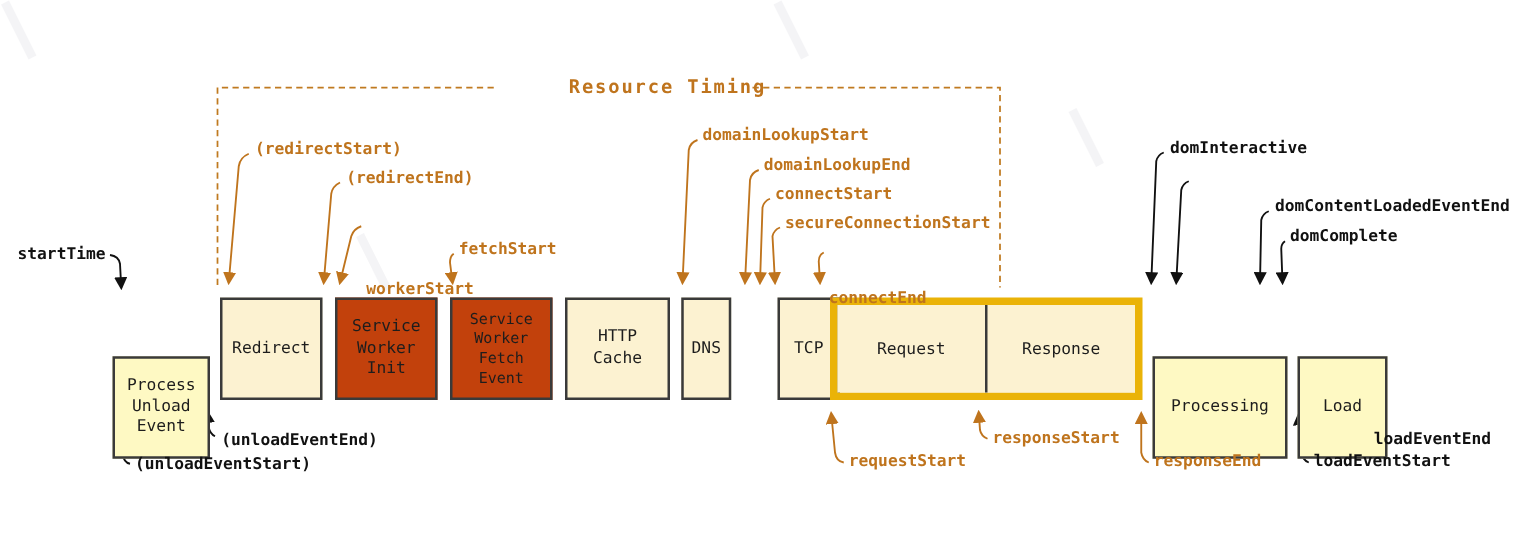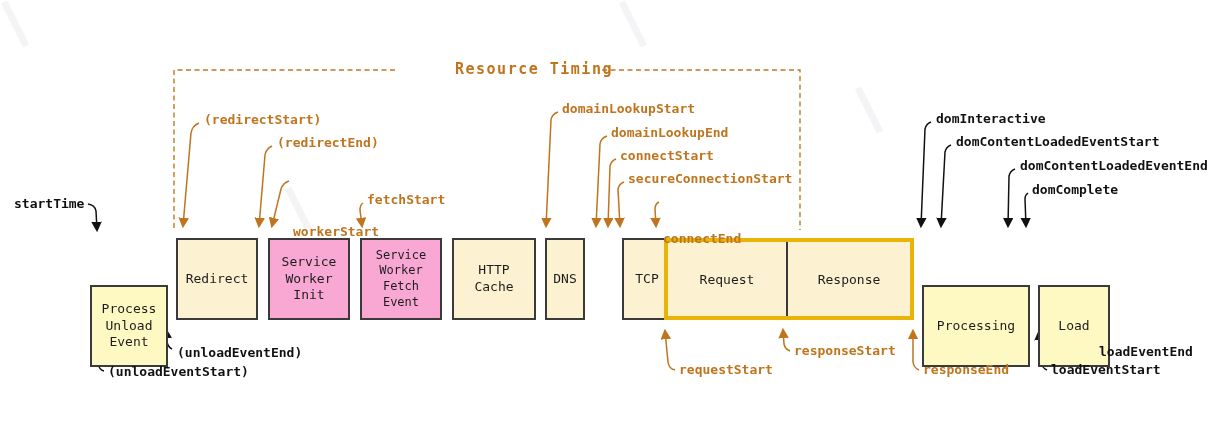--- a/index.html
+++ b/index.html
@@ -13,24 +13,24 @@
   
   .box{
     position:absolute;top:238px;height:82px;
     box-sizing:border-box;border:2px solid #3a3a3a;
     display:flex;align-items:center;justify-content:center;
     text-align:center;font-size:13px;line-height:1.3;color:#1d1d1d;
   }
   .box .box-label{white-space:pre-line;}
   .blue{background:#fef9c3;margin-top:47px;}
   .yellow{background:#fcf2d1;}
-  .pink{background:#f9a8d4;}
+  .pink{background:#c2410c;}
   
   .combo{position:absolute;top:238px;height:82px;box-sizing:border-box;
-    border:4px solid #eab308;display:flex;}
+    border:6px solid #eab308;display:flex;}
   .combo .cell{box-sizing:border-box;display:flex;align-items:center;justify-content:center;
     font-size:13px;color:#1d1d1d;background:#fcf2d1;}
   .combo .cell.second{border-left:2px solid #3a3a3a;}
   
   .lbl{position:absolute;font-size:13px;font-weight:bold;white-space:nowrap;}
   .lbl.orange{color:#bf741d;}
   .lbl.dark{color:#111111;}
   .rt-title{
     position:absolute;left:455px;top:60px;
     font-size:15px;font-weight:bold;letter-spacing:1.5px;color:#bf741d;white-space:nowrap;
@@ -150,21 +150,20 @@
   <span class="lbl orange" style="left:204px;top:112px;">(redirectStart)</span>
   <span class="lbl orange" style="left:277px;top:135px;">(redirectEnd)</span>
   <span class="lbl orange" style="left:293px;top:186px;margin-top:38px;">workerStart</span>
   <span class="lbl orange" style="left:367px;top:192px;">fetchStart</span>
   <span class="lbl orange" style="left:562px;top:101px;">domainLookupStart</span>
   <span class="lbl orange" style="left:611px;top:125px;">domainLookupEnd</span>
   <span class="lbl orange" style="left:620px;top:148px;">connectStart</span>
   <span class="lbl orange" style="left:628px;top:171px;">secureConnectionStart</span>
   <span class="lbl orange" style="left:663px;top:191px;margin-top:40px;">connectEnd</span>
   <span class="lbl dark" style="left:936px;top:111px;">domInteractive</span>
-  <span class="lbl dark" style="left:956px;top:134px;">domContentLoadedEventStart</span>
   <span class="lbl dark" style="left:1020px;top:158px;">domContentLoadedEventEnd</span>
   <span class="lbl dark" style="left:1032px;top:182px;">domComplete</span>
 
   <span class="lbl dark" style="left:177px;top:345px;">(unloadEventEnd)</span>
   <span class="lbl dark" style="left:108px;top:364px;">(unloadEventStart)</span>
   <span class="lbl orange" style="left:679px;top:362px;">requestStart</span>
   <span class="lbl orange" style="left:794px;top:343px;">responseStart</span>
   <span class="lbl orange" style="left:923px;top:362px;">responseEnd</span>
   <span class="lbl dark" style="left:1051px;top:362px;">loadEventStart</span>
   <span class="lbl dark" style="left:1099px;top:344px;">loadEventEnd</span>

